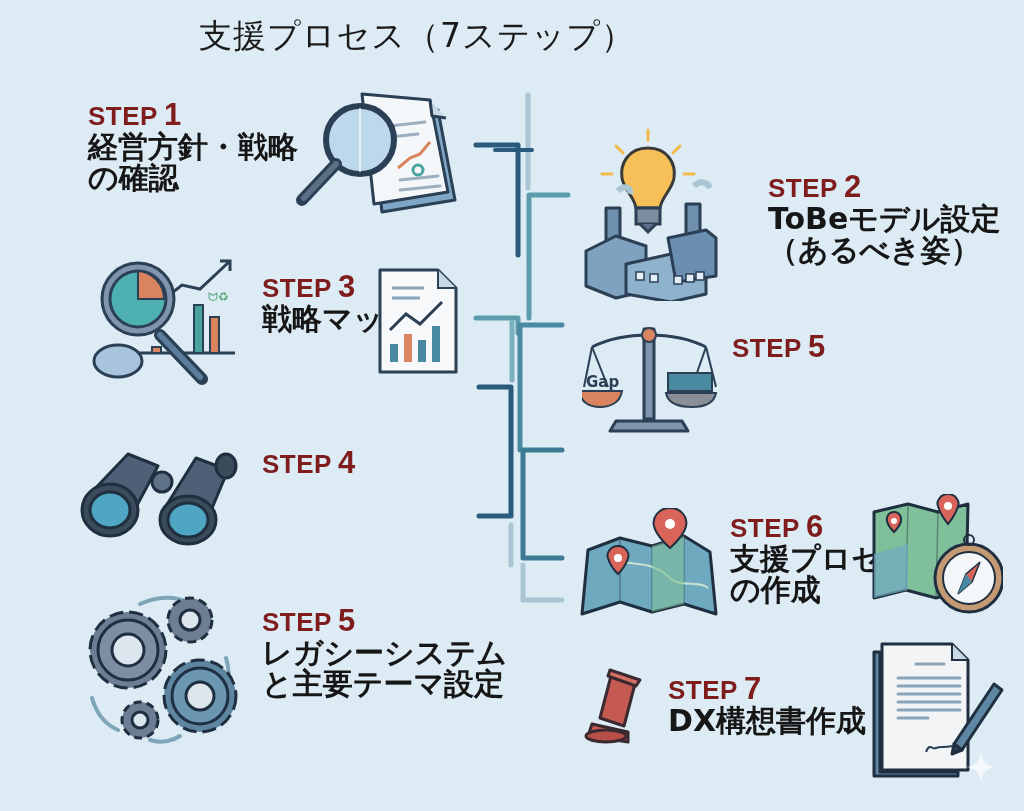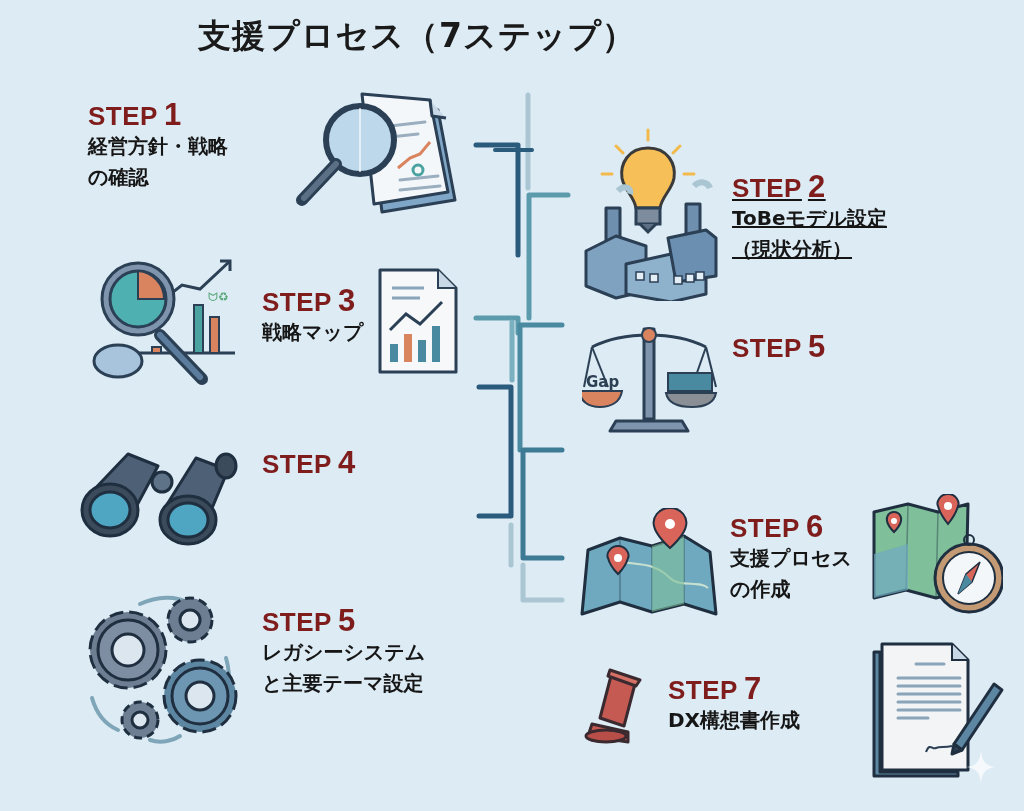--- a/index.html
+++ b/index.html
@@ -5,31 +5,31 @@
   * { box-sizing: border-box; margin: 0; padding: 0; }
   html, body { width: 1024px; height: 811px; overflow: hidden; }
   body {
     background: #dcebf4;
     font-family: "DejaVu Sans", "Liberation Sans", sans-serif;
     position: relative;
     color: #141414;
   }
   .title {
     position: absolute; left: 0; top: 14px; width: 834px;
-    text-align: center; font-size: 33px; font-weight: bold; letter-spacing: 1px;
+    text-align: center; font-size: 33px; font-weight: normal; letter-spacing: 1px;
     color: #1a1a1a;
   }
   .step { position: absolute; }
   .step-label {
     font-family: "Liberation Sans", "DejaVu Sans", sans-serif;
     font-weight: bold; color: #7f1d1d; font-size: 26px; line-height: 30px; letter-spacing: 0.5px;
   }
   .step-label .num { font-size: 31px; margin-left: 6px; }
   .step-text {
-    font-weight: bold; font-size: 20px; line-height: 31px; color: #161616; white-space: pre;
+    font-weight: bold; font-size: 30px; line-height: 31px; color: #161616; white-space: pre;
   }
   .icon { position: absolute; }
   svg { display: block; }
   .connector { position: absolute; left: 0; top: 0; }
 </style>
 </head>
 <body>
 
 <div class="title">支援プロセス（7ステップ）</div>
 
@@ -74,24 +74,24 @@
     </g>
     <polyline points="108,86 120,76 130,72 140,60" fill="none" stroke="#d9845f" stroke-width="3"></polyline>
     <circle cx="128" cy="88" r="5" fill="none" stroke="#4aa3a0" stroke-width="3"></circle>
     <circle cx="70" cy="58" r="34" fill="#bcd8ea" stroke="#2b3f55" stroke-width="6"></circle>
     <path d="M70 26 L70 90" stroke="#ffffff" stroke-width="2" opacity="0.6"></path>
     <line x1="46" y1="82" x2="12" y2="118" stroke="#2b3f55" stroke-width="12" stroke-linecap="round"></line>
     <line x1="46" y1="82" x2="14" y2="116" stroke="#5b6f85" stroke-width="6" stroke-linecap="round"></line>
   </svg>
 </div>
 
-<div class="step" style="left:732px; top:172px;text-decoration:underline;">
+<div class="step" style="left:768px; top:172px;">
   <div class="step-label"><span>STEP</span><span class="num">2</span></div>
   <div class="step-text">ToBeモデル設定
-（現状分析）</div>
+（あるべき姿）</div>
 </div>
 <div class="icon" style="left:576px; top:126px;">
   <svg width="150" height="175" viewBox="0 0 150 175">
     <g stroke="#f3b94a" stroke-width="3" stroke-linecap="round">
       <line x1="72" y1="4" x2="72" y2="14"></line>
         <line x1="40" y1="20" x2="47" y2="27"></line>
       <line x1="104" y1="20" x2="97" y2="27"></line>
         <line x1="26" y1="48" x2="36" y2="48"></line>
       <line x1="118" y1="48" x2="108" y2="48"></line>
     </g>
@@ -110,21 +110,21 @@
     <g fill="#e4eef6" stroke="#2b3f55" stroke-width="1.5">
       <rect x="60" y="146" width="8" height="8"></rect>
         <rect x="74" y="148" width="8" height="8"></rect>
       <rect x="98" y="150" width="8" height="8"></rect>
         <rect x="110" y="148" width="8" height="8"></rect>
       <rect x="120" y="146" width="8" height="8"></rect>
     </g>
   </svg>
 </div>
 
-<div class="step" style="left:262px; top:286px;">
+<div class="step" style="left:262px; top:272px;">
   <div class="step-label"><span>STEP</span><span class="num">3</span></div>
   <div class="step-text">戦略マップ</div>
 </div>
 <div class="icon" style="left:90px; top:255px;">
   <svg width="150" height="130" viewBox="0 0 150 130">
     <polyline points="60,55 92,30 110,34 140,6" fill="none" stroke="#2b3f55" stroke-width="3"></polyline>
     <polyline points="130,6 140,6 140,16" fill="none" stroke="#2b3f55" stroke-width="3"></polyline>
     <line x1="40" y1="98" x2="145" y2="98" stroke="#2b3f55" stroke-width="3"></line>
     <rect x="104" y="50" width="9" height="48" fill="#4aa3a0" stroke="#2b3f55" stroke-width="2"></rect>
     <rect x="120" y="62" width="9" height="36" fill="#d9845f" stroke="#2b3f55" stroke-width="2"></rect>

